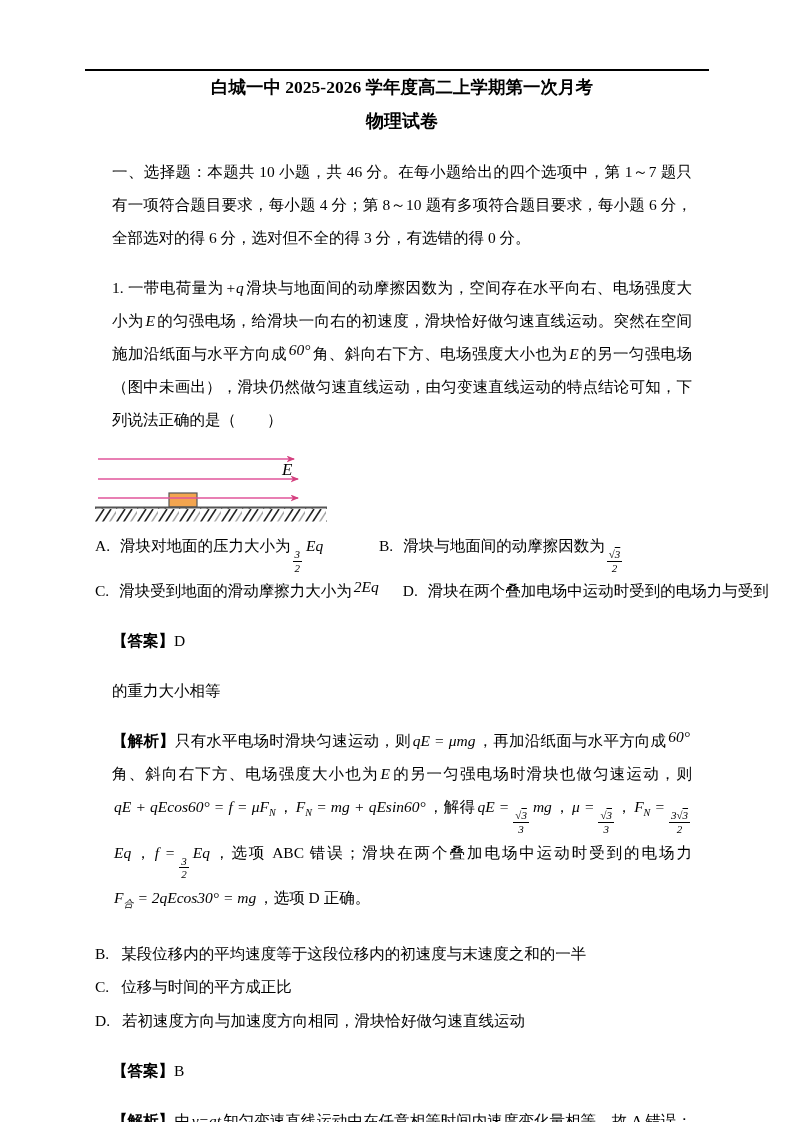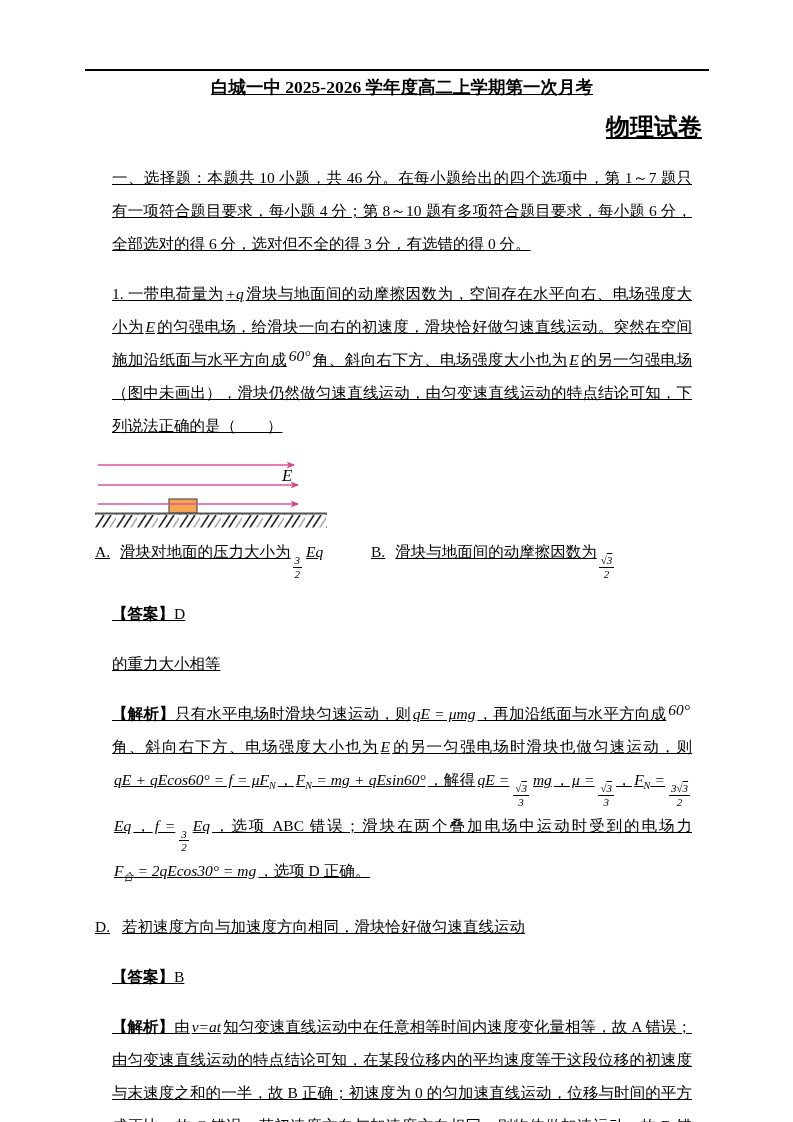--- a/index.html
+++ b/index.html
@@ -1,36 +1,36 @@
 <!DOCTYPE html>
 <html><head>
 <meta charset="utf-8">
 <style>
   html,body{margin:0;padding:0;background:#fff;}
   .page{width:793px;height:1122px;background:#fff;overflow:hidden;position:relative;
-        font-family:"Liberation Serif","DejaVu Serif",serif;color:#000;text-decoration:underline;}
+        font-family:"Liberation Serif","DejaVu Serif",serif;color:#000;}
   .content{padding:0 84px 0 95px;}
   .top-rule{height:0;border-top:2px solid #000;margin:69px 0 0 -10px;}
   .title{font-size:17.5px;font-weight:bold;text-align:center;line-height:33px;margin:0;}
-  .subtitle{font-size:24px;font-weight:bold;text-align:right;line-height:33px;margin:7px;}
+  .subtitle{font-size:18px;font-weight:bold;text-align:center;line-height:33px;margin:1px;}
   .para{font-size:15.5px;line-height:33px;margin:17px;text-align:justify;}
   .stem{text-align:justify;}
   .m{font-family:"Liberation Serif","DejaVu Serif",serif;font-style:italic;padding:0 2px;white-space:nowrap;}
   .m sub{font-size:0.65em;font-style:italic;}
   .raise{position:relative;top:-4px;display:inline-block;line-height:1;}
   .lbl{font-weight:bold;}
   .frac{display:inline-flex;flex-direction:column;align-items:center;vertical-align:-7px;
         font-size:11px;line-height:1.15;font-style:italic;margin:0 2px;}
   .frac .num{border-bottom:1px solid #000;padding:0 2px;display:inline-flex;}
   .frac .den{padding:0 2px;}
   .ovl{text-decoration:overline;}
   .figure{height:70px;margin:3px 0 6px 0;}
   .fl{stroke-width:1.7;}
   .elabel{font-family:"Liberation Serif","DejaVu Serif",serif;font-style:italic;font-size:17px;fill:#000;}
-  .opt-row{display:flex;gap:14px;font-size:15.5px;line-height:33px;}
+  .opt-row{display:flex;gap:22px;font-size:15.5px;line-height:33px;}
   .opt{white-space:nowrap;}
   .col1{flex:0 0 auto;min-width:262px;}
   .opt-label{margin-right:10px;}
   .q2-opt{font-size:15.5px;line-height:33.5px;margin:0;}
   .q2-opt .opt-label{margin-right:12px;}
 </style>
 </head>
 <body>
 
 <div class="page">
@@ -74,20 +74,24 @@
           </span><span class="m">Eq</span></span>
       <span class="opt"><span class="opt-label">B.</span><span>滑块与地面间的动摩擦因数为</span><span class="frac">
             <span class="num">
               <span>√</span>
               <span class="ovl">3</span>
             </span>
             <span class="den">2</span>
           </span></span>
     </div>
 
+    <div class="opt-row">
+      <span class="opt col1"><span class="opt-label">C.</span><span>滑块受到地面的滑动摩擦力大小为</span><span class="m raise">2Eq</span></span>
+      <span class="opt"><span class="opt-label">D.</span><span>滑块在两个叠加电场中运动时受到的电场力与受到</span></span>
+    </div>
 
     <p class="para"><span class="lbl">【答案】</span><span>D</span></p>
 
     <p class="para">的重力大小相等</p>
 
     <p class="para"><span class="lbl">【解析】</span><span>只有水平电场时滑块匀速运动，则</span><span class="m">qE = μmg</span><span>，再加沿纸面与水平方向成</span><span class="m raise">60°</span><span>角、斜向右下方、电场强度大小也为</span><span class="m">E</span><span>的另一匀强电场时滑块也做匀速运动，则</span><span class="m"><span>qE + qEcos60° = f = μF</span><sub>N</sub></span><span>，</span><span class="m"><span>F</span><sub>N</sub><span> = mg + qEsin60°</span></span><span>，解得</span><span class="m">qE =</span><span class="frac">
           <span class="num">
             <span>√</span>
             <span class="ovl">3</span>
           </span>
@@ -104,20 +108,22 @@
             <span>√</span>
             <span class="ovl">3</span>
           </span>
           <span class="den">2</span>
         </span><span class="m">Eq</span><span>，</span><span class="m">f =</span><span class="frac">
           <span class="num">3</span>
           <span class="den">2</span>
         </span><span class="m">Eq</span><span>，选项 ABC 错误；滑块在两个叠加电场中运动时受到的电场力</span><span class="m"><span>F</span><sub>合</sub><span> = 2qEcos30° = mg</span></span><span>，选项 D 正确。</span></p>
 
 
+    <p class="q2-opt"><span class="opt-label">B.</span><span>某段位移内的平均速度等于这段位移内的初速度与末速度之和的一半</span></p>
+    <p class="q2-opt"><span class="opt-label">C.</span><span>位移与时间的平方成正比</span></p>
     <p class="q2-opt"><span class="opt-label">D.</span><span>若初速度方向与加速度方向相同，滑块恰好做匀速直线运动</span></p>
 
     <p class="para"><span class="lbl">【答案】</span><span>B</span></p>
 
     <p class="para"><span class="lbl">【解析】</span><span>由</span><span class="m">v=at</span><span>知匀变速直线运动中在任意相等时间内速度变化量相等，故 A 错误；由匀变速直线运动的特点结论可知，在某段位移内的平均速度等于这段位移的初速度与末速度之和的一半，故 B 正确；初速度为 0 的匀加速直线运动，位移与时间的平方成正比，故 C 错误；若初速度方向与加速度方向相同，则物体做加速运动，故 D 错误。故选 B。</span></p>
 
   </div>
 </div>
 
 </body></html>

